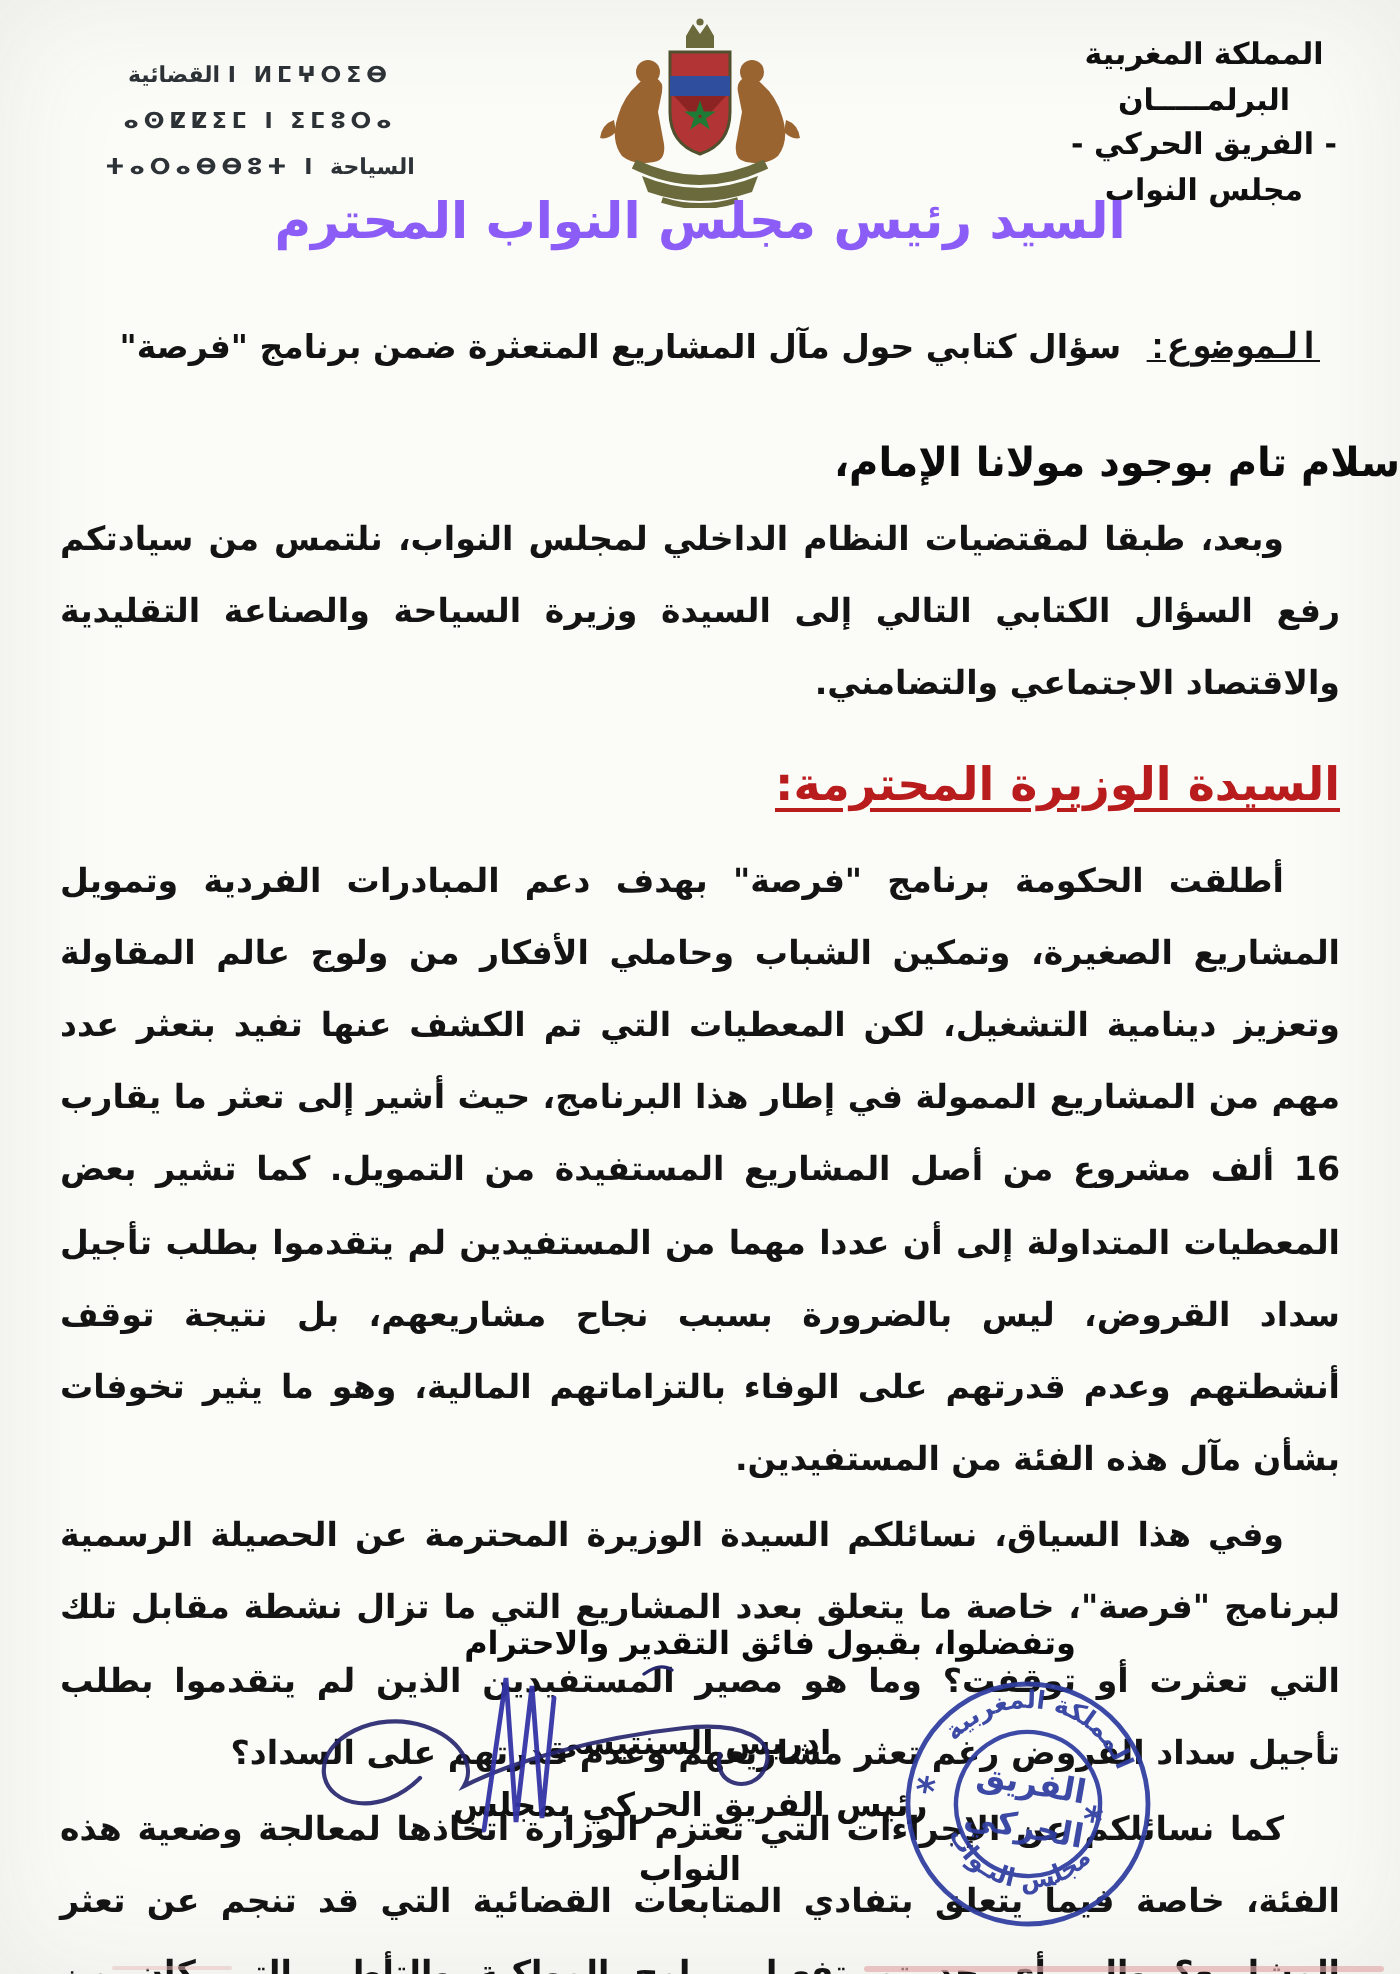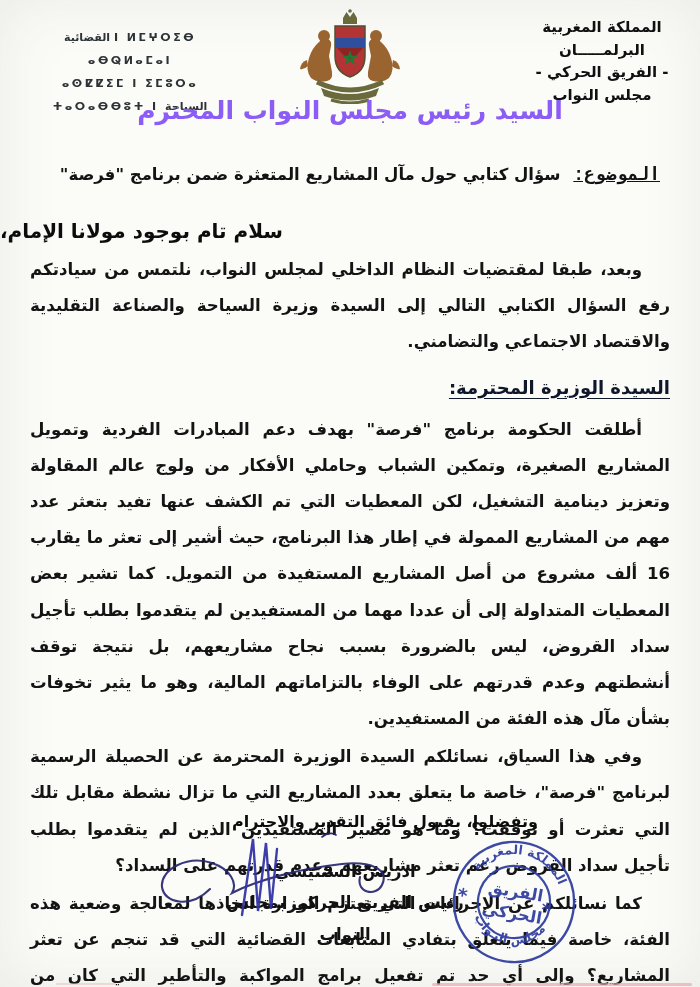--- a/index.html
+++ b/index.html
@@ -30,34 +30,34 @@
     letter-spacing:-0.5px;
   }
   .subject{
     position:absolute;top:163px;right:40px;left:55px;
     font-size:16.5px;font-weight:bold;color:#131313;white-space:nowrap;
   }
   .subject .label{
     font-weight:900;font-size:18px;text-decoration:underline;margin-left:7px;font-family:Liberation Mono, monospace;
   }
   .greeting{
-    position:absolute;top:219px;right:0;left:0;text-align:left;
+    position:absolute;top:219px;right:0;left:0;text-align:right;
     font-size:20px;font-weight:900;color:#0c0c0c;
   }
   
   .body-col{
     position:absolute;top:252px;right:30px;left:30px;
     font-size:16.6px;font-weight:bold;line-height:2.18;
     text-align:justify;color:#141414;
   }
   .body-col p{margin:0;text-indent:28px;}
   .body-col p + p{margin-top:2px;}
   .minister-heading{
-    margin:7px 0 5px;font-size:18px;font-weight:900;
-    text-decoration:underline;text-underline-offset:4px;color:#0f172a;
+    margin:7px 0 5px;font-size:23px;font-weight:900;
+    text-decoration:underline;text-underline-offset:4px;color:#b91c1c;
   }
   .closing{
     position:absolute;top:812px;right:0;left:70px;text-align:center;
     font-size:16px;font-weight:900;color:#0c0c0c;
   }
   
   .sig-block{
     position:absolute;top:856px;left:212px;width:266px;
     text-align:center;font-weight:900;font-size:16.5px;line-height:1.9;color:#111;
   }
@@ -67,21 +67,20 @@
   .artifact-a{position:absolute;left:432px;right:8px;bottom:1px;height:3px;background:#e2a9a9;opacity:.65;border-radius:2px;}
   .artifact-b{position:absolute;left:56px;bottom:2px;width:60px;height:2px;background:#e7bcbc;opacity:.5;border-radius:2px;}
 </style>
 </head>
 <body>
 
 <div class="page">
 
   <div class="tifinagh">
     <div>القضائية ⵏ ⵍⵎⵖⵔⵉⴱ</div>
-    <div>ⴰⴱⵕⵍⴰⵎⴰⵏ</div>
     <div>ⴰⵙⵇⵇⵉⵎ ⵏ ⵉⵎⵓⵔⴰ</div>
     <div>ⵜⴰⵔⴰⴱⴱⵓⵜ ⵏ السياحة</div>
   </div>
 
   <svg class="emblem" viewBox="0 0 106 96" aria-hidden="true">
 
     <path d="M46,10 l3.5,-6 l3.5,5 l3.5,-5 l3.5,6 v6 h-14 z" fill="#6a6a3d"></path>
     <circle cx="53" cy="3" r="1.8" fill="#6a6a3d"></circle>
 
     <g fill="#9a6430">

